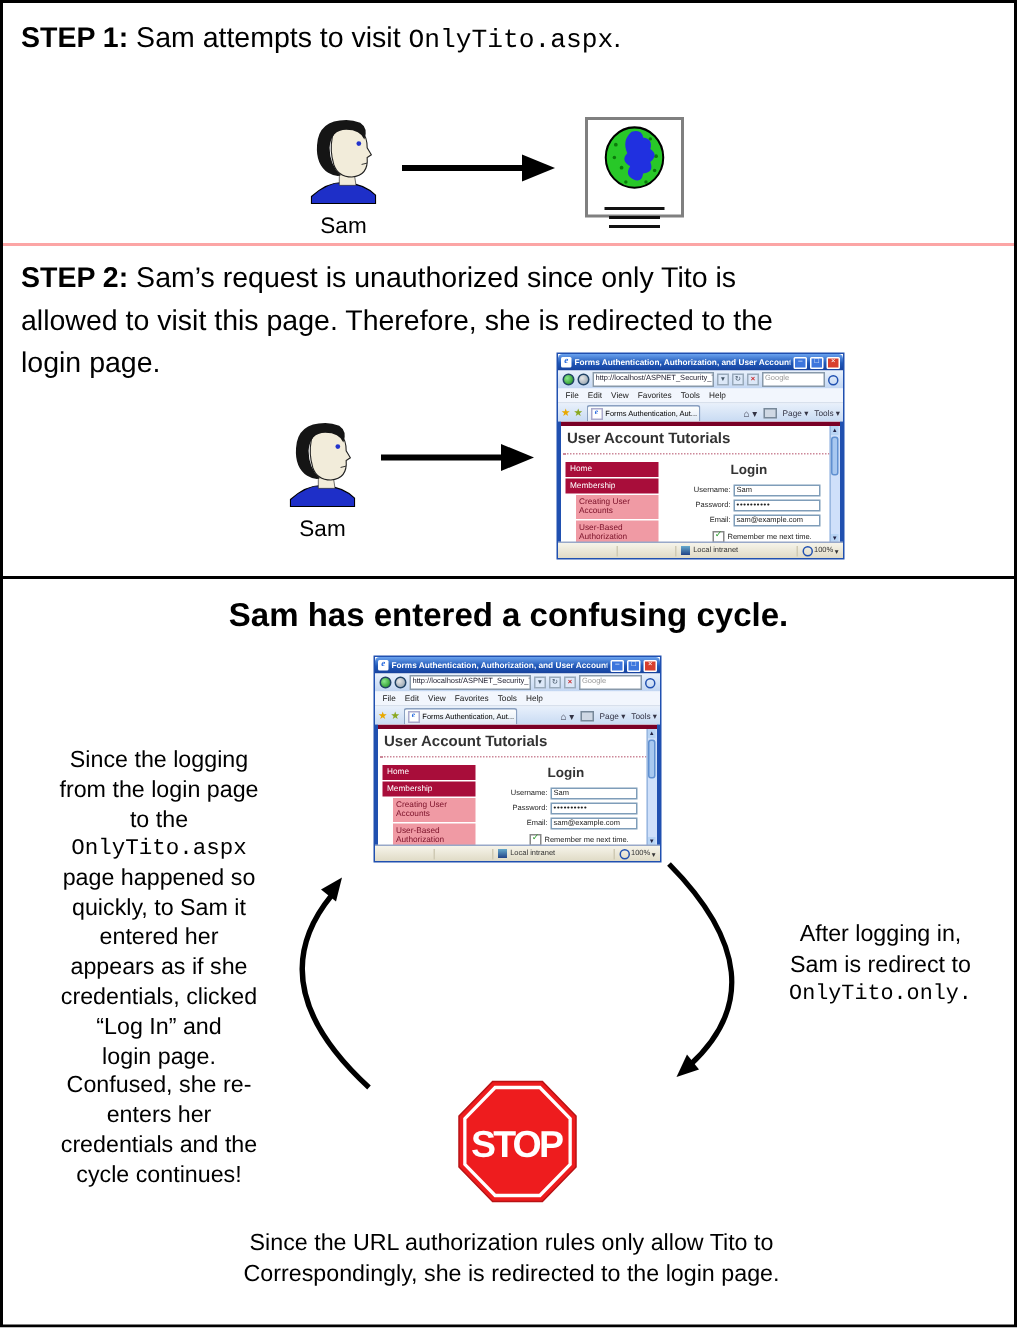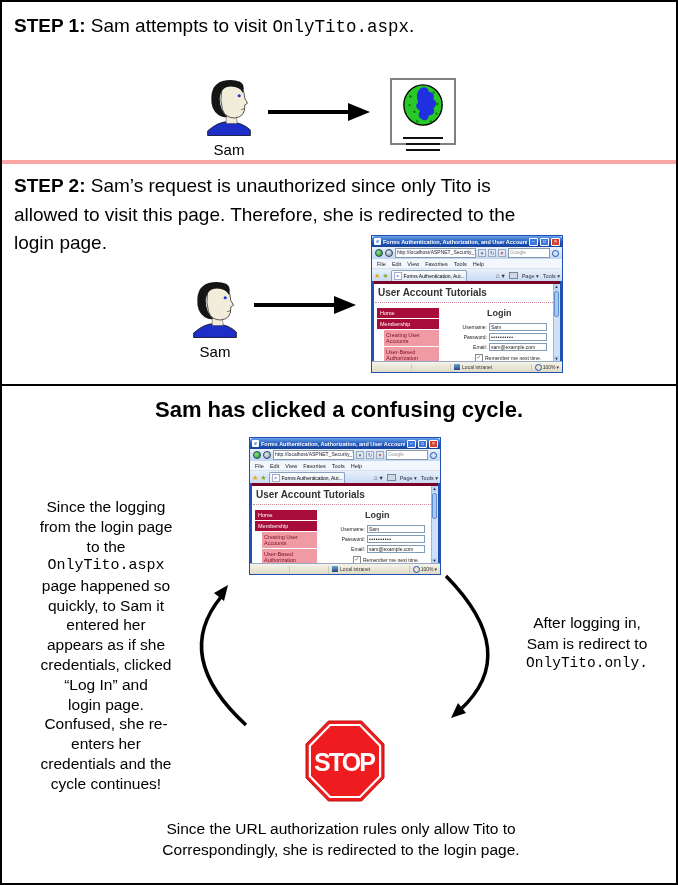--- a/index.html
+++ b/index.html
@@ -1,19 +1,19 @@
 <!DOCTYPE html>
 <html><head>
 <meta charset="utf-8">
 <style>
   html,body{margin:0;padding:0;background:#fff;}
   .page{position:relative;width:678px;height:885px;box-sizing:border-box;border:2px solid #000;
         background:#fff;font-family:"Liberation Sans",sans-serif;color:#000;overflow:hidden;}
   .panel{position:relative;box-sizing:border-box;width:100%;}
-  #p1{height:162px;border-bottom:4px solid #fca5a5;}
+  #p1{height:162px;border-bottom:2px solid #fca5a5;}
   #p2{height:222px;border-bottom:2px solid #000;}
   #p3{height:497px;}
 
   .stephead{position:absolute;left:12px;top:10px;right:10px;font-size:19px;line-height:1.5;}
   .stephead b{font-weight:bold;}
   .mono{font-family:"Liberation Mono","DejaVu Sans Mono",monospace;}
   .stephead .mono{font-size:17.5px;}
 
   .samfig{position:absolute;width:62px;text-align:center;}
   .samfig .lbl{font-size:15px;margin-top:1px;}
@@ -265,21 +265,21 @@
         <span class="magdot"></span>
         <span>100%</span>
         <span>▾</span>
       </span>
     </div>
   </div>
 </span>
   </div>
 
   <div class="panel" id="p3">
-    <div class="bigtitle">Sam has clicked a confusing cycle.</div>
+    <div class="bigtitle">Sam has entered a confusing cycle.</div>
 
     <span style="position:absolute;left:248px;top:52px;display:block">
   <div class="bw">
     <div class="bw-title">
       <span class="ie">e</span>
       <span class="t">Forms Authentication, Authorization, and User Accounts - Windows Internet E...</span>
       <span class="bw-btn blue">–</span>
       <span class="bw-btn blue">□</span>
       <span class="bw-btn close">×</span>
     </div>

